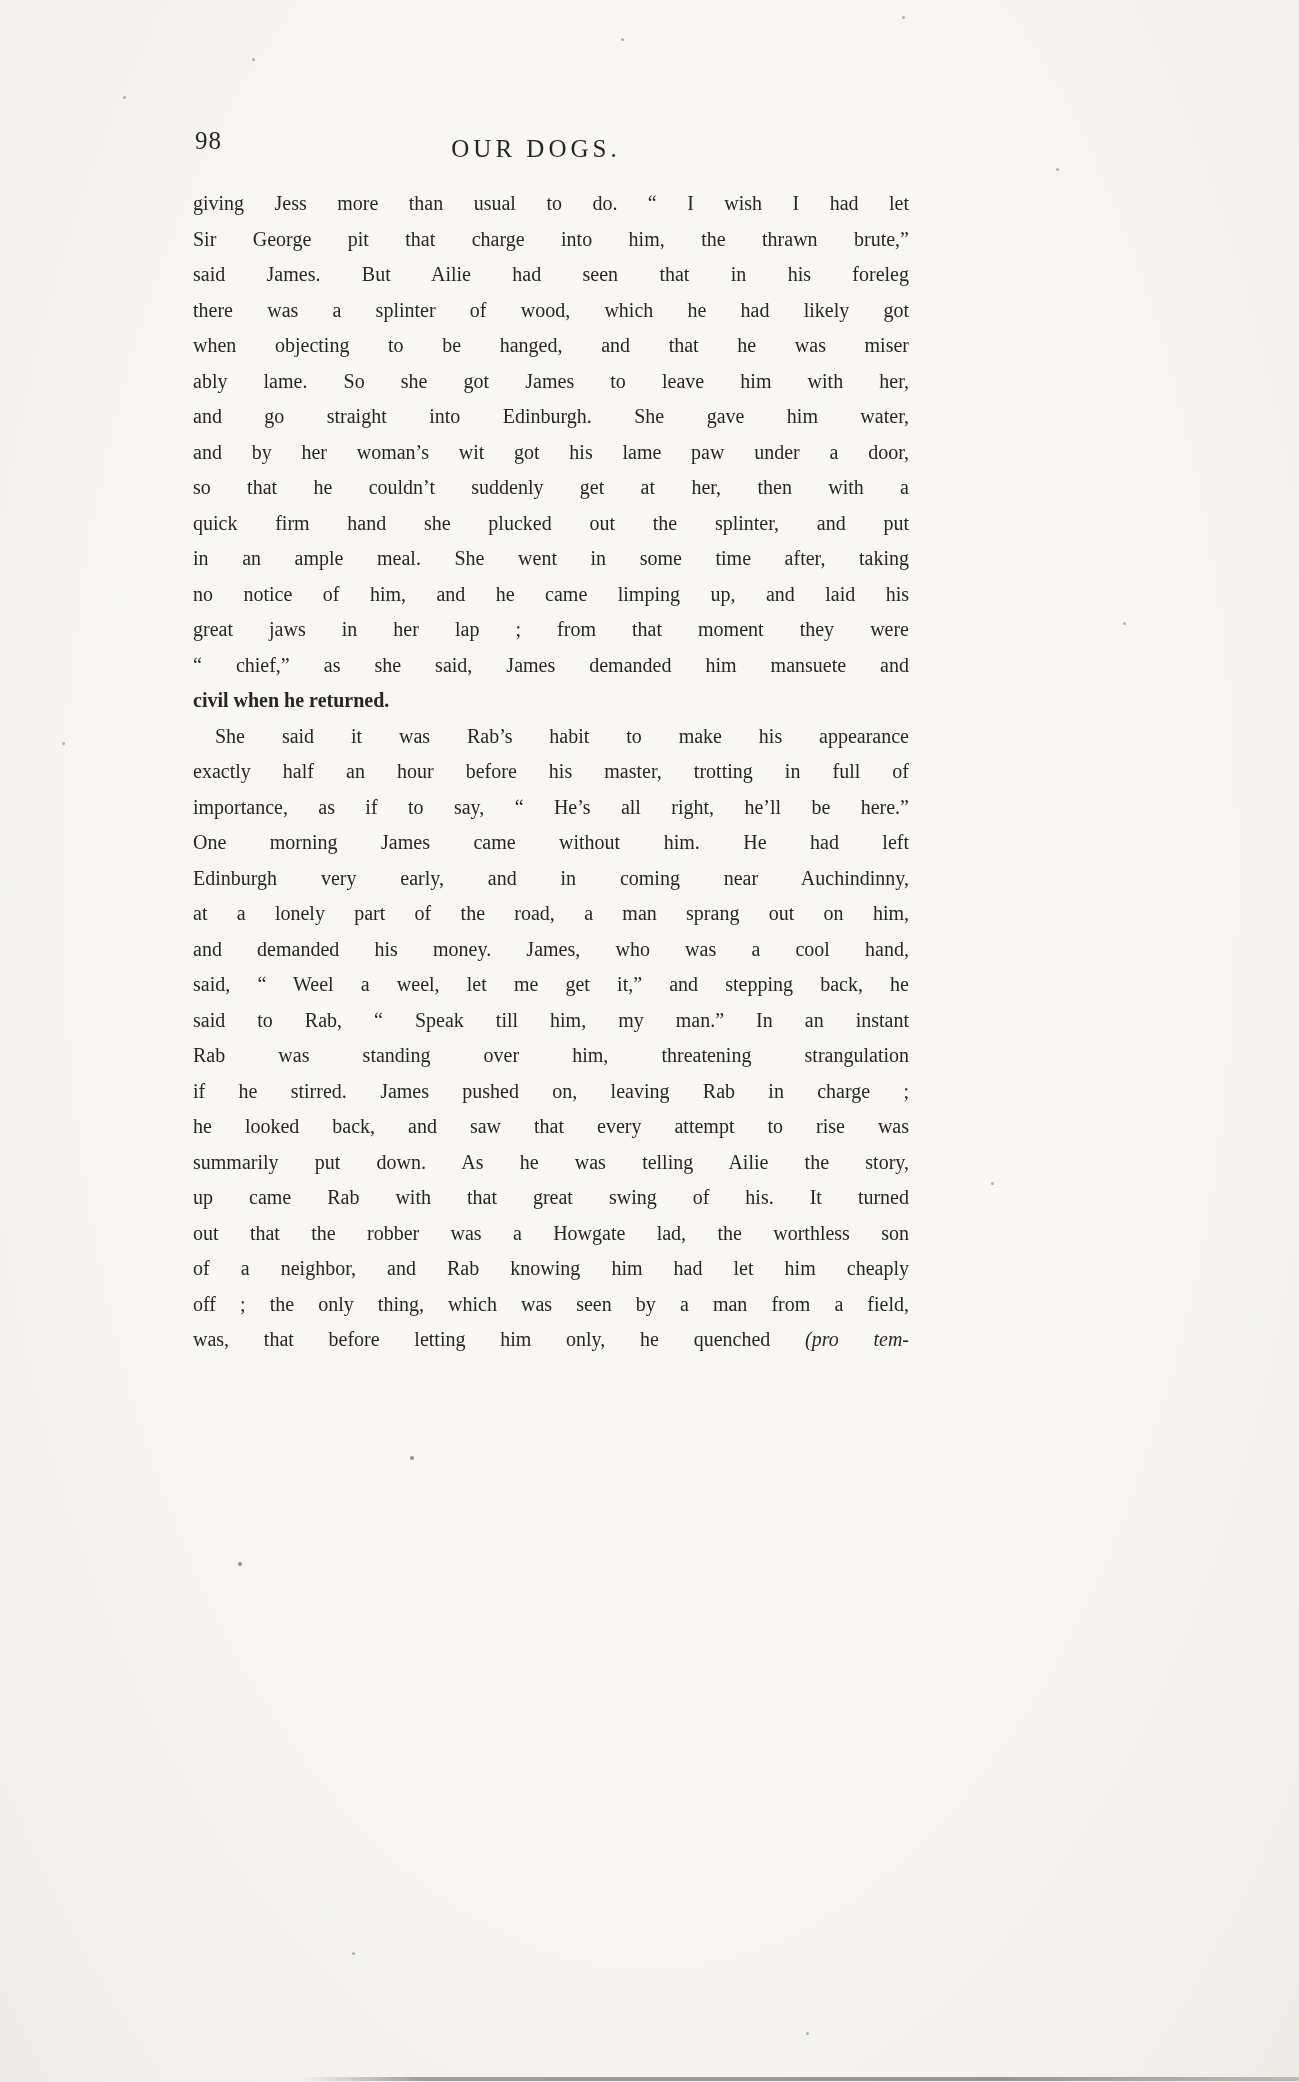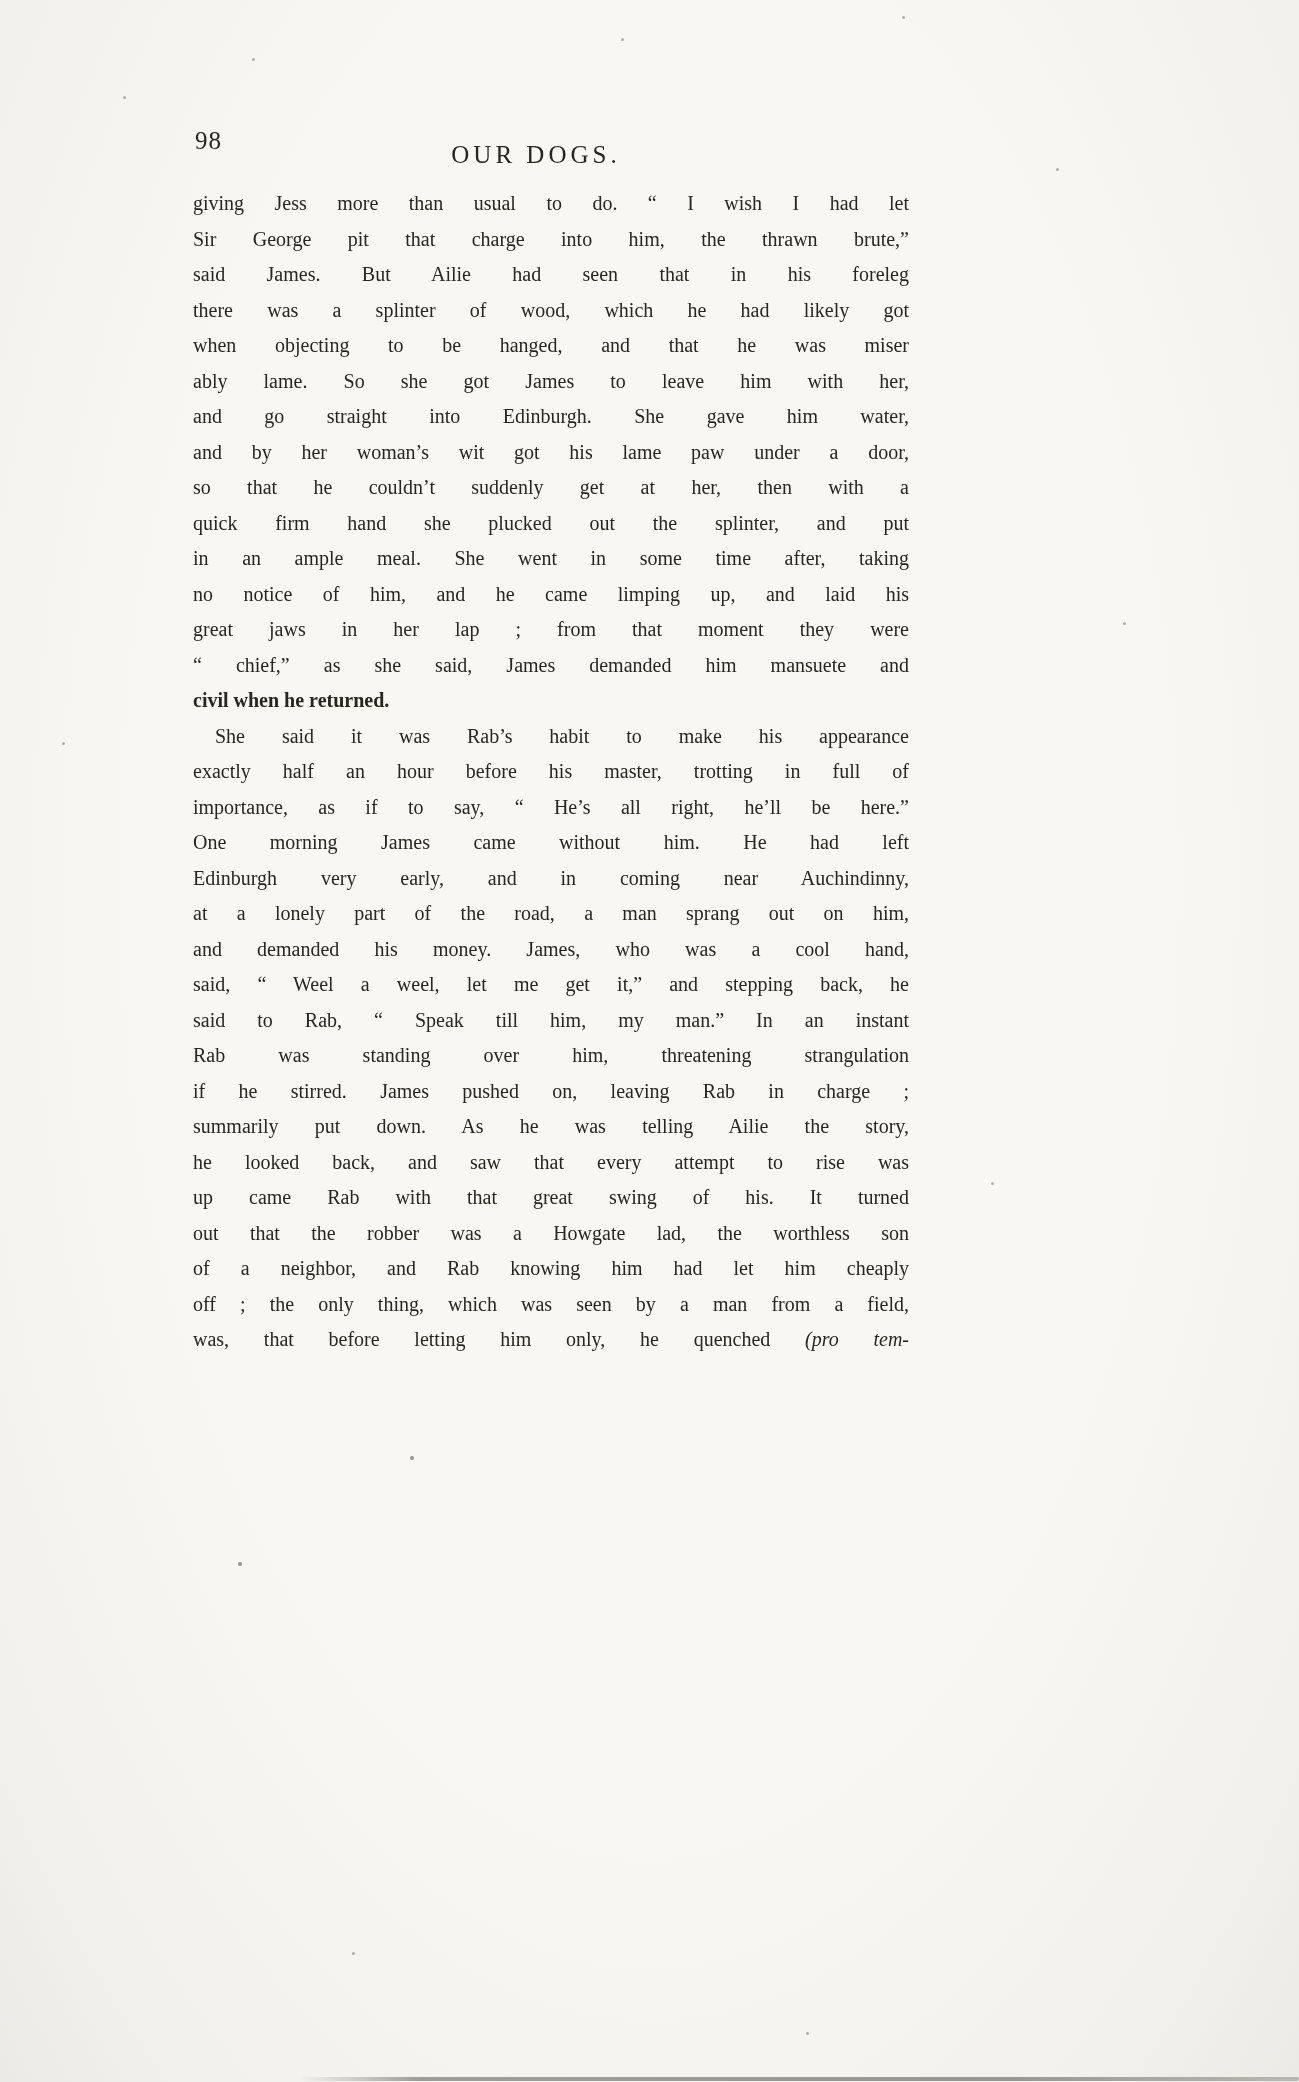--- a/index.html
+++ b/index.html
@@ -25,21 +25,21 @@
     left: 2px;
     top: 0;
     font-size: 25px;
     letter-spacing: 1px;
     text-align: right;
   }
   .running-title {
     position: absolute;
     left: 0;
     right: 30px;
-    top: 14px;
+    top: 8px;
     text-align: center;
     font-size: 25px;
     letter-spacing: 4px;
   }
   .textblock {
     position: absolute;
     left: 193px;
     top: 186px;
     width: 716px;
     font-size: 20px;
@@ -109,22 +109,22 @@
       <div class="line">exactly half an hour before his master, trotting in full of</div>
       <div class="line">importance, as if to say, “ He’s all right, he’ll be here.”</div>
       <div class="line">One morning James came without him.  He had left</div>
       <div class="line">Edinburgh very early, and in coming near Auchindinny,</div>
       <div class="line">at a lonely part of the road, a man sprang out on him,</div>
       <div class="line">and demanded his money.  James, who was a cool hand,</div>
       <div class="line">said, “ Weel a weel, let me get it,” and stepping back, he</div>
       <div class="line">said to Rab, “ Speak till him, my man.”  In an instant</div>
       <div class="line">Rab was standing over him, threatening strangulation</div>
       <div class="line">if he stirred.  James pushed on, leaving Rab in charge ;</div>
+      <div class="line">he looked back, and saw that every attempt to rise was</div>
       <div class="line">summarily put down.  As he was telling Ailie the story,</div>
-      <div class="line">he looked back, and saw that every attempt to rise was</div>
       <div class="line">up came Rab with that great swing of his.  It turned</div>
       <div class="line">out that the robber was a Howgate lad, the worthless son</div>
       <div class="line">of a neighbor, and Rab knowing him had let him cheaply</div>
       <div class="line">off ; the only thing, which was seen by a man from a field,</div>
       <div class="line"><span>was, that before letting him only, he quenched </span><span class="it">(pro tem-</span></div>
     </div>
   </div>
 
   <div class="speck small" style="left:621px; top:38px;"></div>
   <div class="speck small" style="left:902px; top:16px;"></div>

